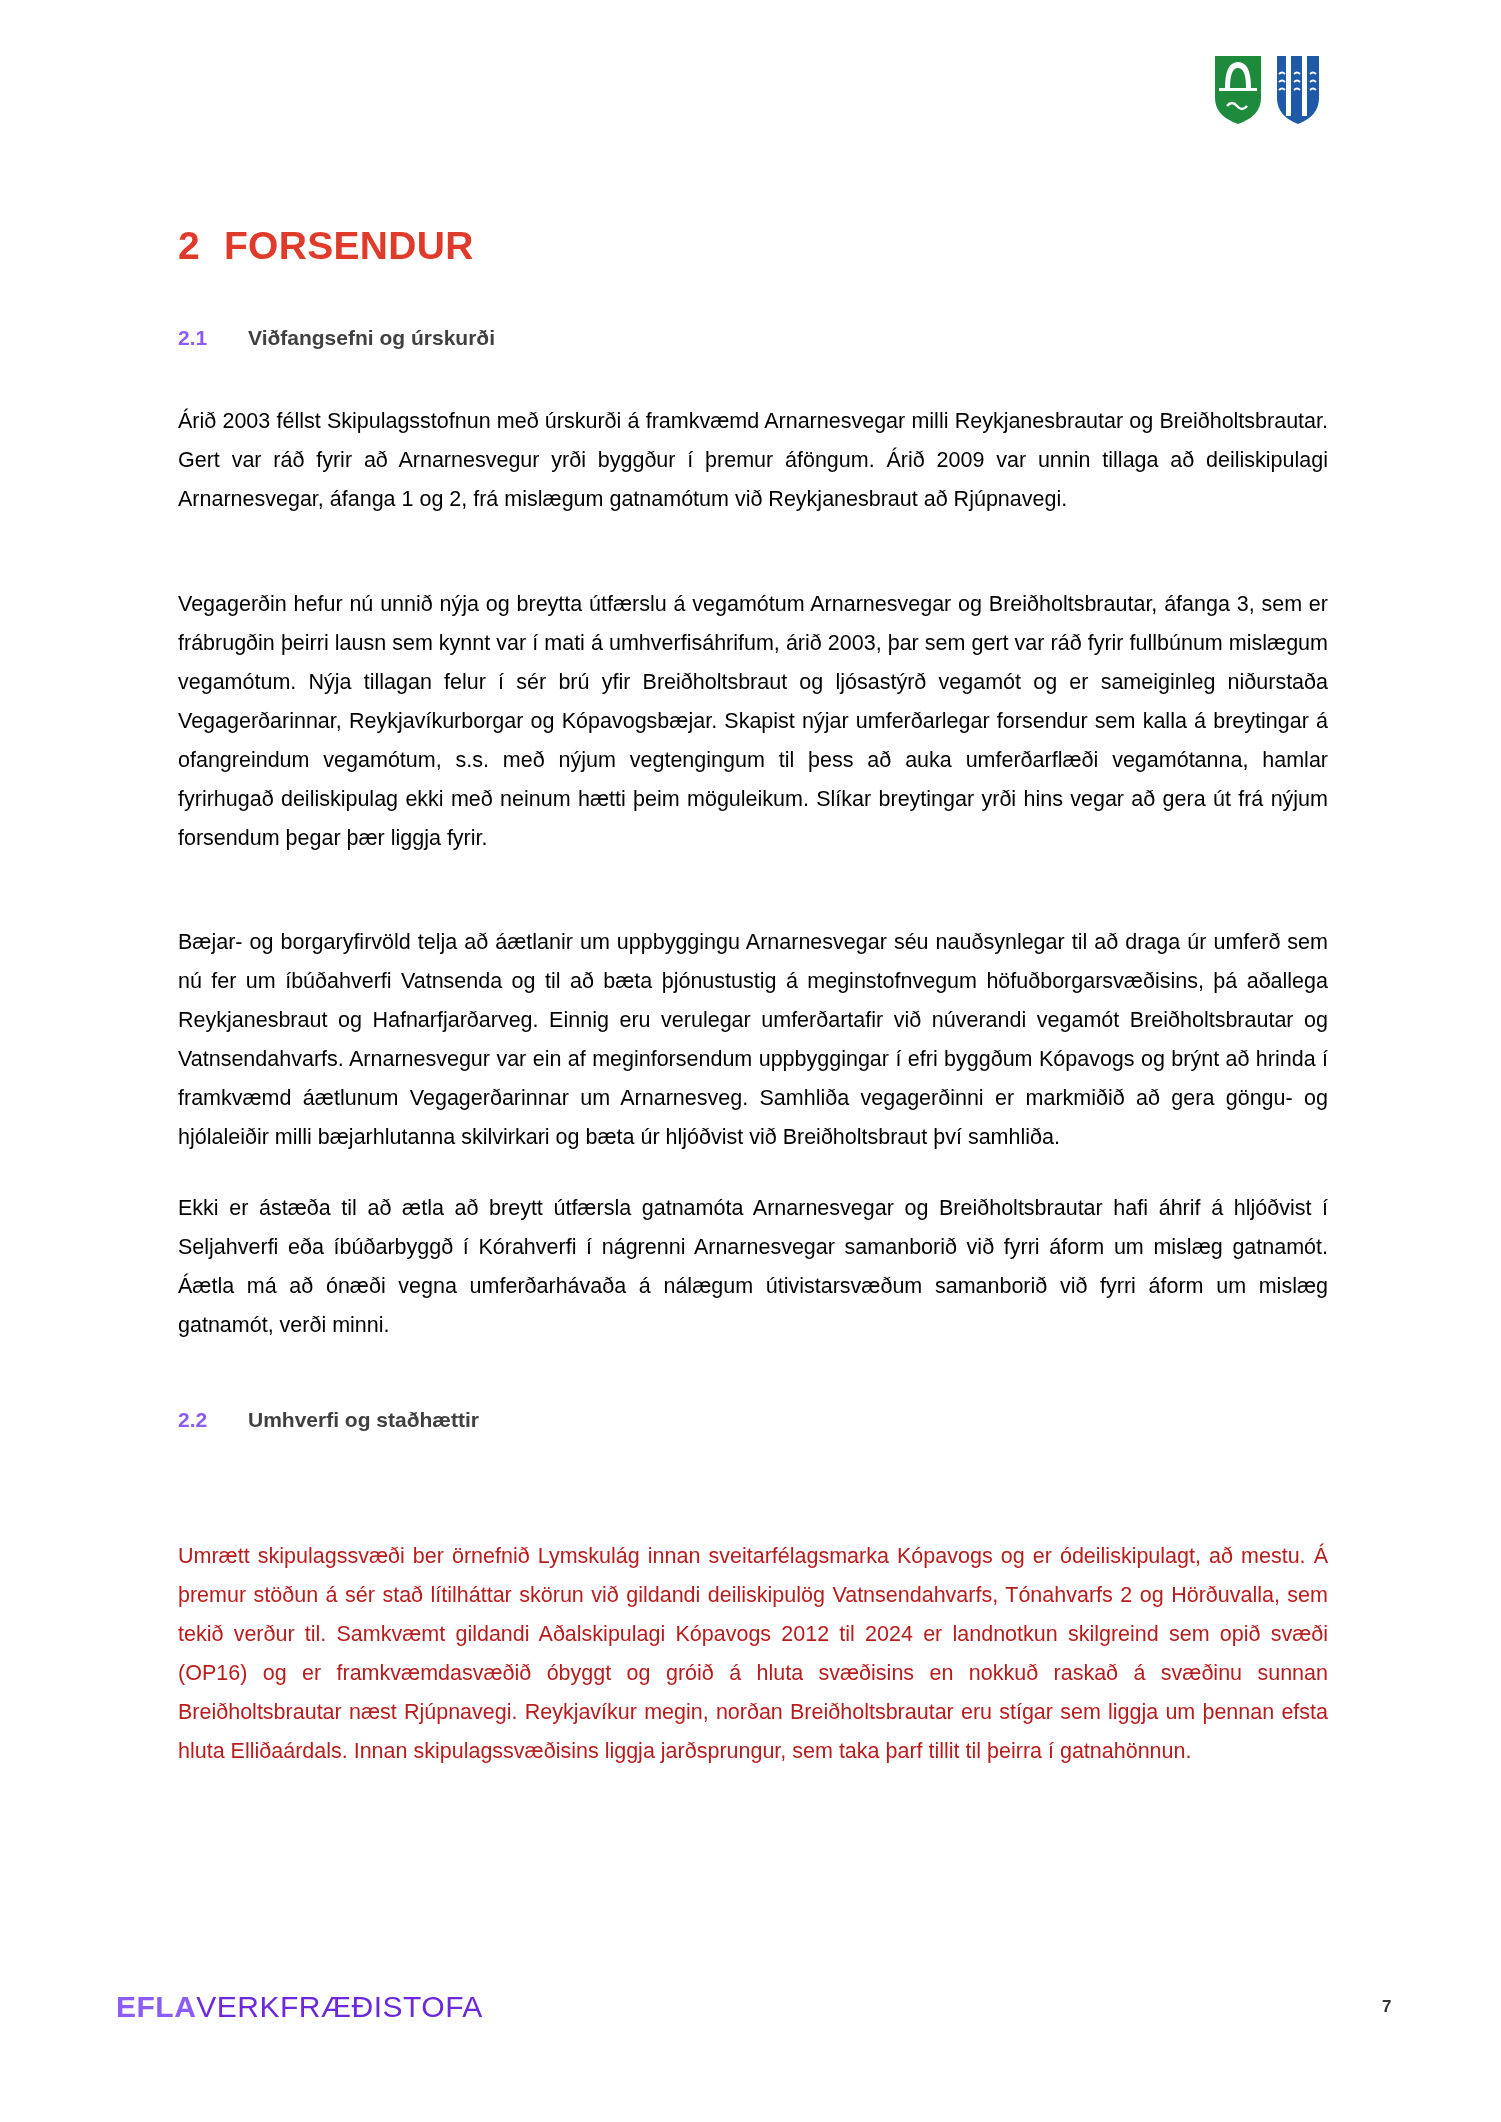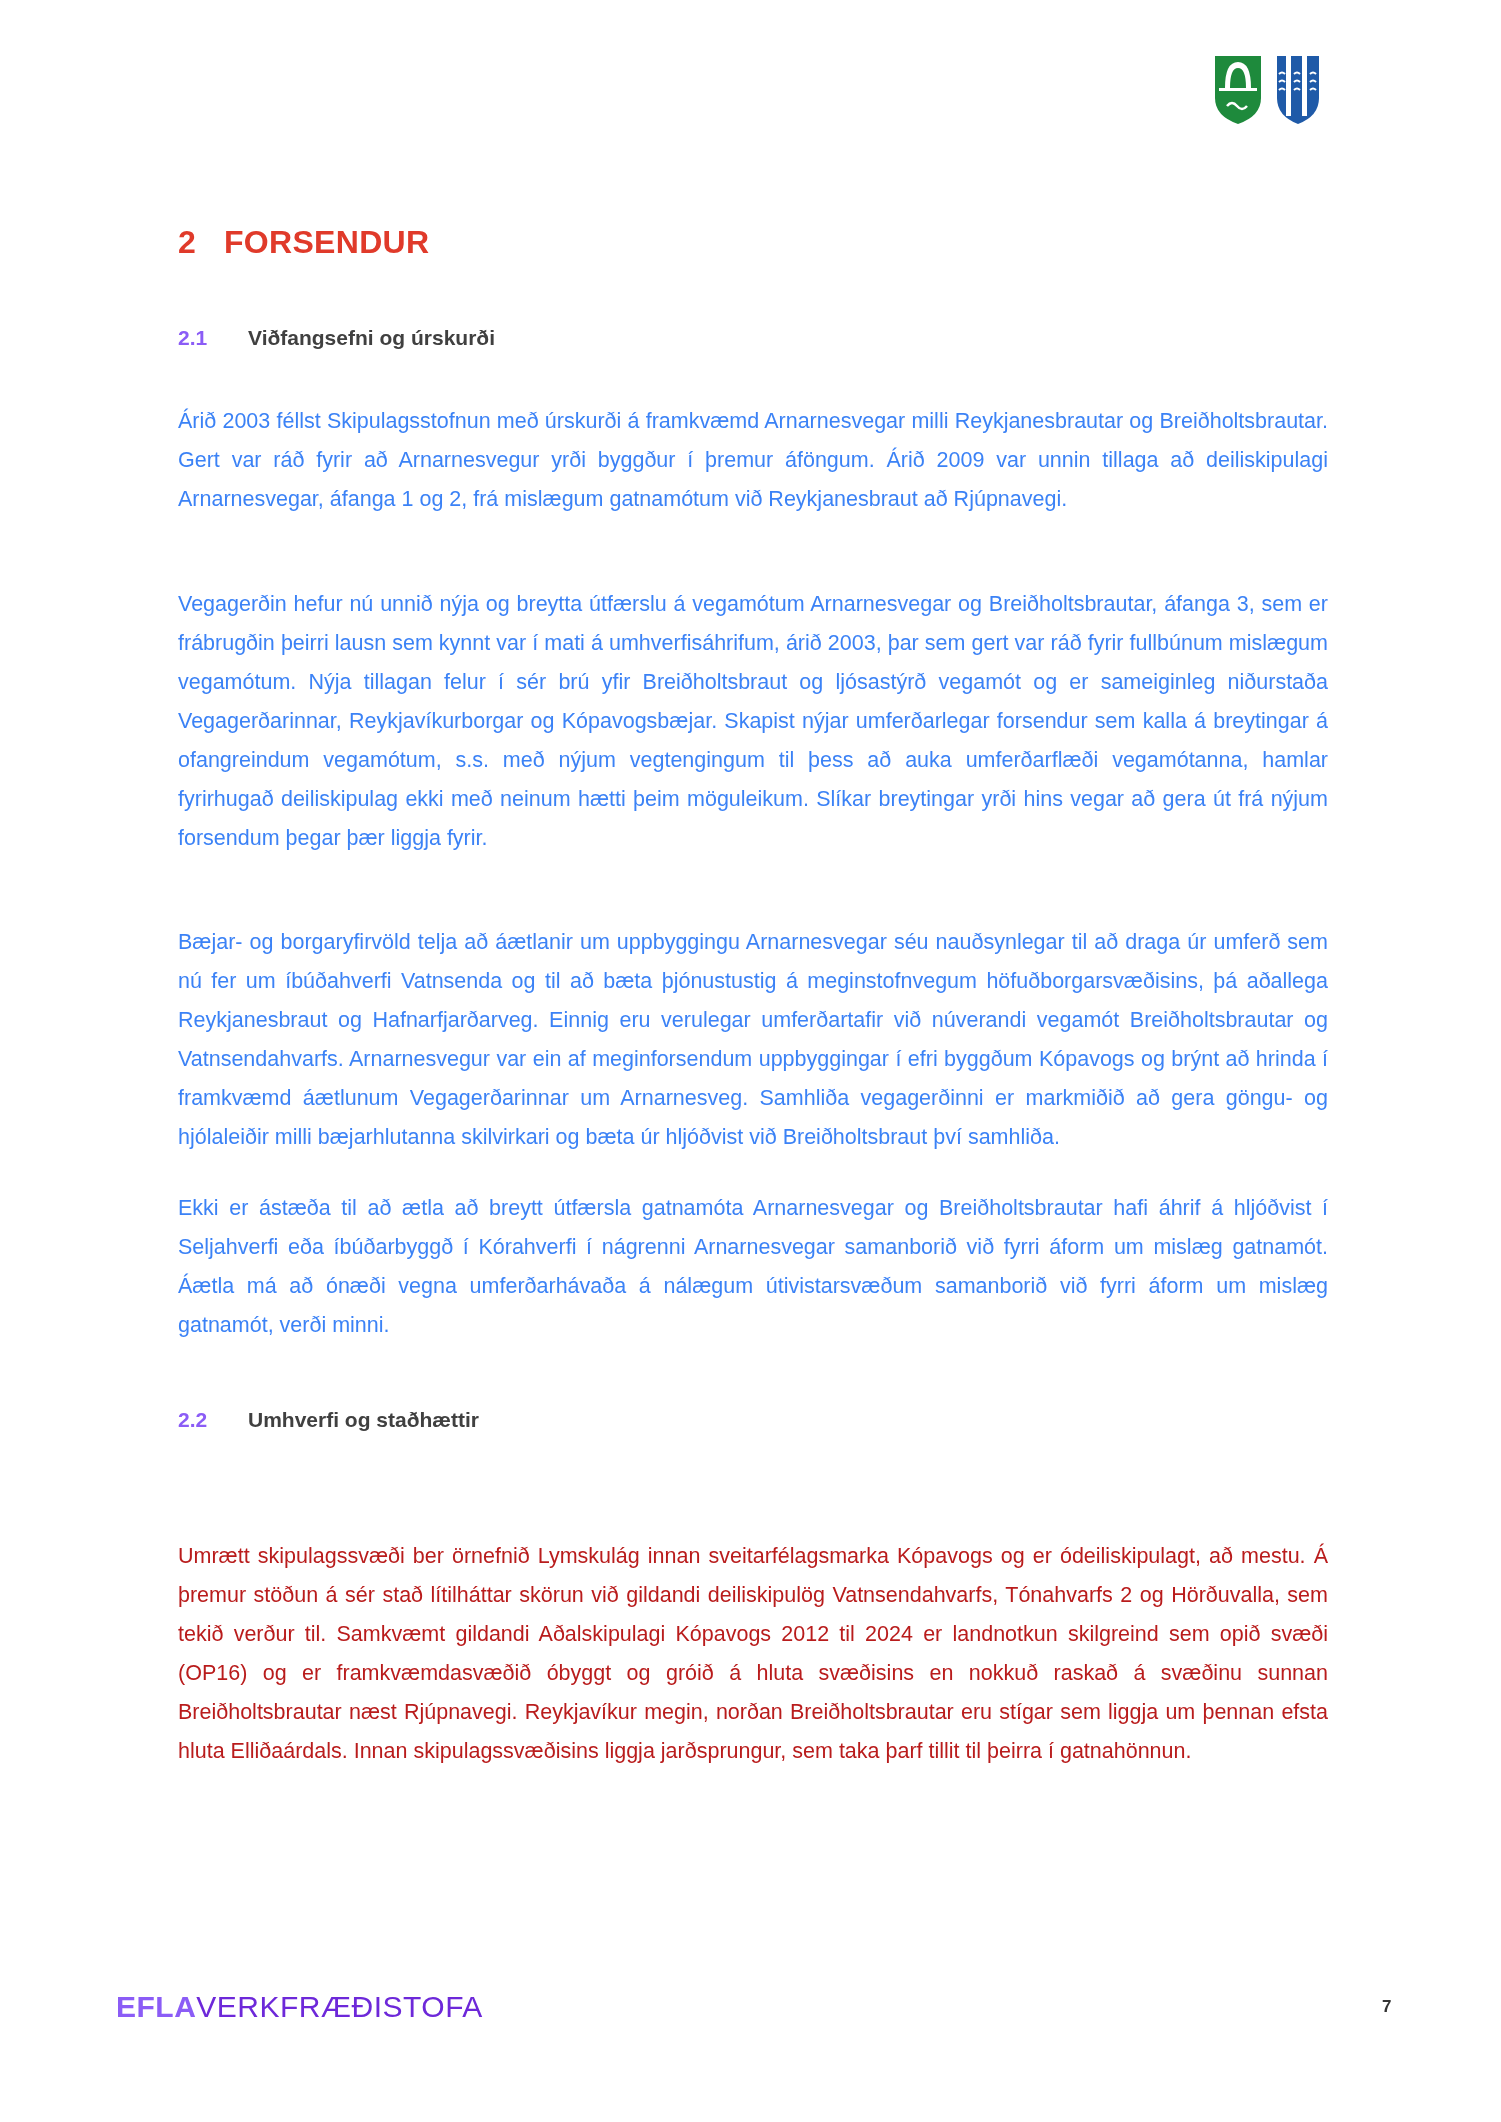--- a/index.html
+++ b/index.html
@@ -1,25 +1,25 @@
 <!DOCTYPE html>
 <html><head>
   <meta charset="utf-8">
   <style>
     html, body { margin: 0; padding: 0; background: #ffffff; }
     body { width: 1501px; height: 2122px; position: relative; overflow: hidden;
            font-family: "Liberation Sans", sans-serif; color: #1a1a1a; }
     .logos { position: absolute; top: 54px; left: 1213px; display: flex; gap: 12px; }
     .logos svg { display: block; }
-    .h1 { position: absolute; left: 178px; top: 224px; font-size: 32px; font-weight: bold; color: #e03a2a; letter-spacing: 0.3px; }
+    .h1 { position: absolute; left: 178px; top: 224px; font-size: 39px; font-weight: bold; color: #e03a2a; letter-spacing: 0.3px; }
     .h1 .num { display: inline-block; width: 46px; }
     .h2 { position: absolute; left: 178px; font-size: 21px; font-weight: bold; color: #404040; }
     .h2 .num { display: inline-block; width: 70px; color: #8b5cf6; }
     .para { position: absolute; left: 178px; width: 1150px; font-size: 21.5px; line-height: 39px;
-            text-align: justify; color: #3b82f6; margin: 0; }
+            text-align: justify; color: #000000; margin: 0; }
     .para.grey { color: #b91c1c; }
     .footer-logo { position: absolute; left: 116px; top: 1990px; font-size: 30px; letter-spacing: 0.5px; }
     .footer-logo .efla { color: #8b5cf6; font-weight: bold; }
     .footer-logo .vf { color: #6d28d9; font-weight: normal; }
     .page-num { position: absolute; left: 1382px; top: 1997px; font-size: 17px; font-weight: bold; color: #333; }
   </style>
 </head>
 <body>
 
 <div class="logos">

